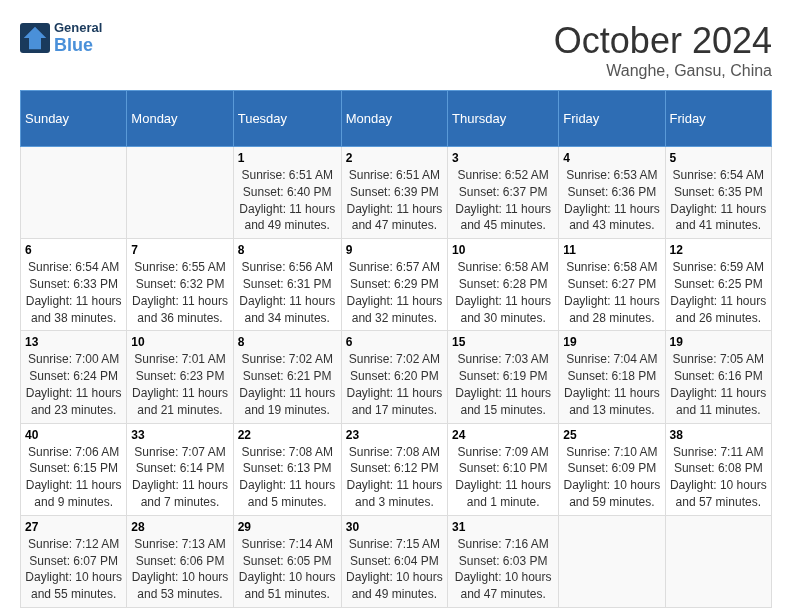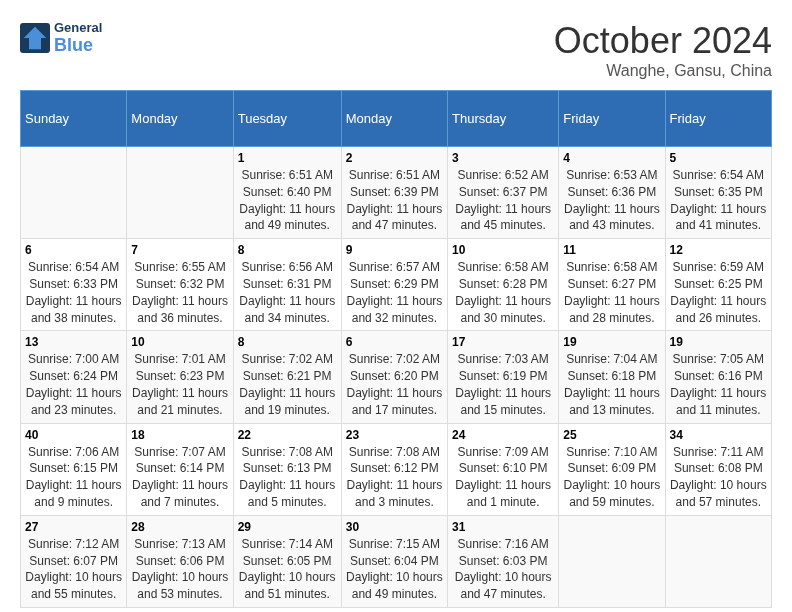--- a/index.html
+++ b/index.html
@@ -181,59 +181,59 @@
         </td>
         <td>
           <span class="day-num">8</span>
           <div class="day-info">Sunrise: 7:02 AM<br>Sunset: 6:21 PM<br>Daylight: 11 hours and 19 minutes.</div>
         </td>
         <td>
           <span class="day-num">6</span>
           <div class="day-info">Sunrise: 7:02 AM<br>Sunset: 6:20 PM<br>Daylight: 11 hours and 17 minutes.</div>
         </td>
         <td>
-          <span class="day-num">17</span>
+          <span class="day-num">15</span>
           <div class="day-info">Sunrise: 7:03 AM<br>Sunset: 6:19 PM<br>Daylight: 11 hours and 15 minutes.</div>
         </td>
         <td>
           <span class="day-num">19</span>
           <div class="day-info">Sunrise: 7:04 AM<br>Sunset: 6:18 PM<br>Daylight: 11 hours and 13 minutes.</div>
         </td>
         <td>
           <span class="day-num">19</span>
           <div class="day-info">Sunrise: 7:05 AM<br>Sunset: 6:16 PM<br>Daylight: 11 hours and 11 minutes.</div>
         </td>
       </tr>
       <tr>
         <td>
           <span class="day-num">40</span>
           <div class="day-info">Sunrise: 7:06 AM<br>Sunset: 6:15 PM<br>Daylight: 11 hours and 9 minutes.</div>
         </td>
         <td>
-          <span class="day-num">18</span>
+          <span class="day-num">33</span>
           <div class="day-info">Sunrise: 7:07 AM<br>Sunset: 6:14 PM<br>Daylight: 11 hours and 7 minutes.</div>
         </td>
         <td>
           <span class="day-num">22</span>
           <div class="day-info">Sunrise: 7:08 AM<br>Sunset: 6:13 PM<br>Daylight: 11 hours and 5 minutes.</div>
         </td>
         <td>
           <span class="day-num">23</span>
           <div class="day-info">Sunrise: 7:08 AM<br>Sunset: 6:12 PM<br>Daylight: 11 hours and 3 minutes.</div>
         </td>
         <td>
           <span class="day-num">24</span>
           <div class="day-info">Sunrise: 7:09 AM<br>Sunset: 6:10 PM<br>Daylight: 11 hours and 1 minute.</div>
         </td>
         <td>
           <span class="day-num">25</span>
           <div class="day-info">Sunrise: 7:10 AM<br>Sunset: 6:09 PM<br>Daylight: 10 hours and 59 minutes.</div>
         </td>
         <td>
-          <span class="day-num">34</span>
+          <span class="day-num">38</span>
           <div class="day-info">Sunrise: 7:11 AM<br>Sunset: 6:08 PM<br>Daylight: 10 hours and 57 minutes.</div>
         </td>
       </tr>
       <tr>
         <td>
           <span class="day-num">27</span>
           <div class="day-info">Sunrise: 7:12 AM<br>Sunset: 6:07 PM<br>Daylight: 10 hours and 55 minutes.</div>
         </td>
         <td>
           <span class="day-num">28</span>

